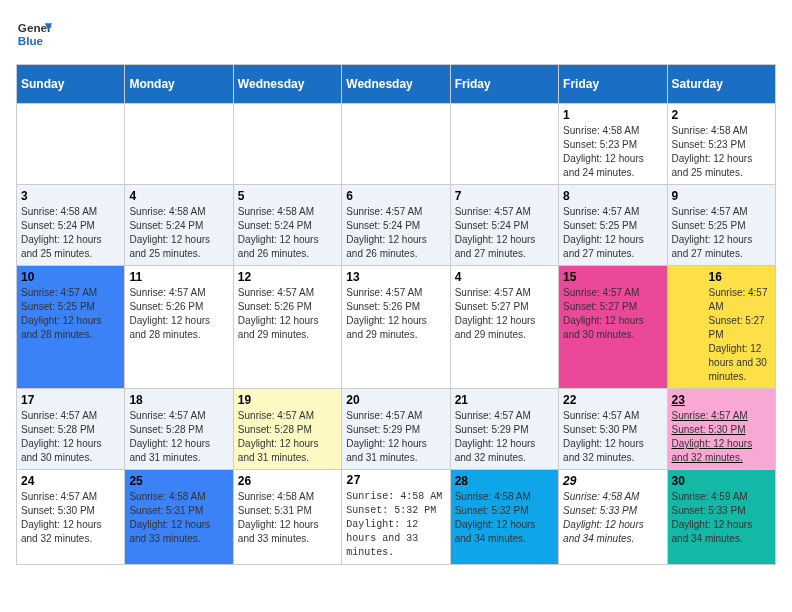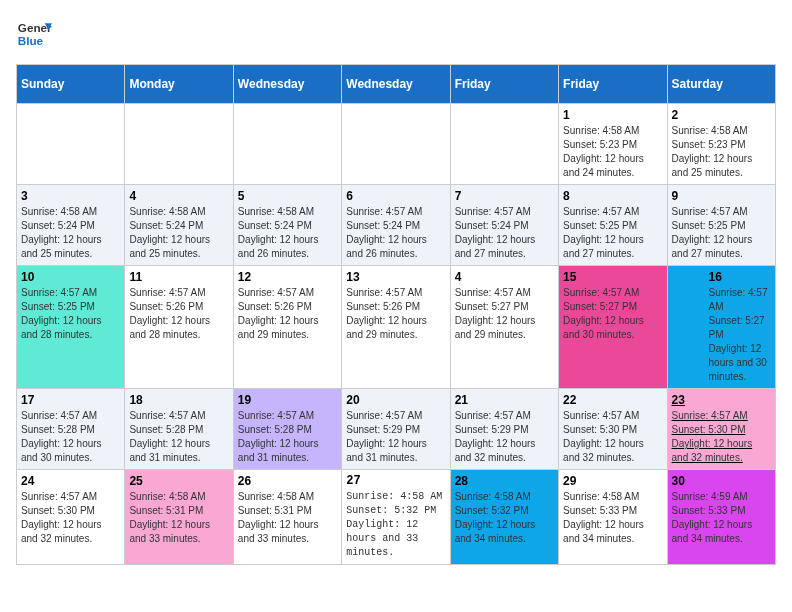--- a/index.html
+++ b/index.html
@@ -167,21 +167,21 @@
 Daylight: 12 hours and 27 minutes.</div>
         </td>
         <td style="background-color: rgb(238, 242, 249);">
           <div class="day-number">9</div>
           <div class="day-info" style="white-space: pre-line;">Sunrise: 4:57 AM
 Sunset: 5:25 PM
 Daylight: 12 hours and 27 minutes.</div>
         </td>
       </tr>
       <tr>
-        <td style="background-color: #5eead4;">
+        <td style="background-color: #3b82f6;">
           <div class="day-number">10</div>
           <div class="day-info" style="white-space: pre-line;">Sunrise: 4:57 AM
 Sunset: 5:25 PM
 Daylight: 12 hours and 28 minutes.</div>
         </td>
         <td style="background-color: rgb(255, 255, 255);">
           <div class="day-number">11</div>
           <div class="day-info" style="white-space: pre-line;">Sunrise: 4:57 AM
 Sunset: 5:26 PM
 Daylight: 12 hours and 28 minutes.</div>
@@ -203,41 +203,41 @@
           <div class="day-info" style="white-space: pre-line;">Sunrise: 4:57 AM
 Sunset: 5:27 PM
 Daylight: 12 hours and 29 minutes.</div>
         </td>
         <td style="background-color: #ec4899;">
           <div class="day-number">15</div>
           <div class="day-info" style="white-space: pre-line;">Sunrise: 4:57 AM
 Sunset: 5:27 PM
 Daylight: 12 hours and 30 minutes.</div>
         </td>
-        <td style="background-color: #0ea5e9; padding-left: 41px;">
+        <td style="background-color: #fde047; padding-left: 41px;">
           <div class="day-number">16</div>
           <div class="day-info" style="white-space: pre-line;">Sunrise: 4:57 AM
 Sunset: 5:27 PM
 Daylight: 12 hours and 30 minutes.</div>
         </td>
       </tr>
       <tr>
         <td style="background-color: rgb(238, 242, 249);">
           <div class="day-number">17</div>
           <div class="day-info" style="white-space: pre-line;">Sunrise: 4:57 AM
 Sunset: 5:28 PM
 Daylight: 12 hours and 30 minutes.</div>
         </td>
         <td style="background-color: rgb(238, 242, 249);">
           <div class="day-number">18</div>
           <div class="day-info" style="white-space: pre-line;">Sunrise: 4:57 AM
 Sunset: 5:28 PM
 Daylight: 12 hours and 31 minutes.</div>
         </td>
-        <td style="background-color: #c4b5fd;">
+        <td style="background-color: #fef9c3;">
           <div class="day-number">19</div>
           <div class="day-info" style="white-space: pre-line;">Sunrise: 4:57 AM
 Sunset: 5:28 PM
 Daylight: 12 hours and 31 minutes.</div>
         </td>
         <td style="background-color: rgb(238, 242, 249);">
           <div class="day-number">20</div>
           <div class="day-info" style="white-space: pre-line;">Sunrise: 4:57 AM
 Sunset: 5:29 PM
 Daylight: 12 hours and 31 minutes.</div>
@@ -261,21 +261,21 @@
 Daylight: 12 hours and 32 minutes.</div>
         </td>
       </tr>
       <tr>
         <td style="background-color: rgb(255, 255, 255);">
           <div class="day-number">24</div>
           <div class="day-info" style="white-space: pre-line;">Sunrise: 4:57 AM
 Sunset: 5:30 PM
 Daylight: 12 hours and 32 minutes.</div>
         </td>
-        <td style="background-color: #f9a8d4;">
+        <td style="background-color: #3b82f6;">
           <div class="day-number">25</div>
           <div class="day-info" style="white-space: pre-line;">Sunrise: 4:58 AM
 Sunset: 5:31 PM
 Daylight: 12 hours and 33 minutes.</div>
         </td>
         <td style="background-color: rgb(255, 255, 255);">
           <div class="day-number">26</div>
           <div class="day-info" style="white-space: pre-line;">Sunrise: 4:58 AM
 Sunset: 5:31 PM
 Daylight: 12 hours and 33 minutes.</div>
@@ -285,27 +285,27 @@
           <div class="day-info" style="white-space: pre-line;">Sunrise: 4:58 AM
 Sunset: 5:32 PM
 Daylight: 12 hours and 33 minutes.</div>
         </td>
         <td style="background-color: #0ea5e9;">
           <div class="day-number">28</div>
           <div class="day-info" style="white-space: pre-line;">Sunrise: 4:58 AM
 Sunset: 5:32 PM
 Daylight: 12 hours and 34 minutes.</div>
         </td>
-        <td style="background-color: rgb(255, 255, 255);">
+        <td style="background-color: rgb(255, 255, 255); font-style: italic;">
           <div class="day-number">29</div>
           <div class="day-info" style="white-space: pre-line;">Sunrise: 4:58 AM
 Sunset: 5:33 PM
 Daylight: 12 hours and 34 minutes.</div>
         </td>
-        <td style="background-color: #d946ef;">
+        <td style="background-color: #14b8a6;">
           <div class="day-number">30</div>
           <div class="day-info" style="white-space: pre-line;">Sunrise: 4:59 AM
 Sunset: 5:33 PM
 Daylight: 12 hours and 34 minutes.</div>
         </td>
       </tr>
     </tbody>
 </table>
 
 </body></html>

